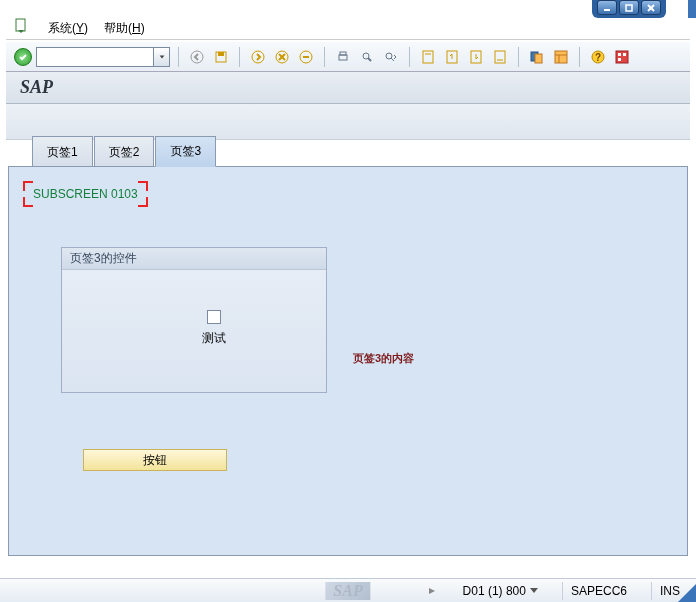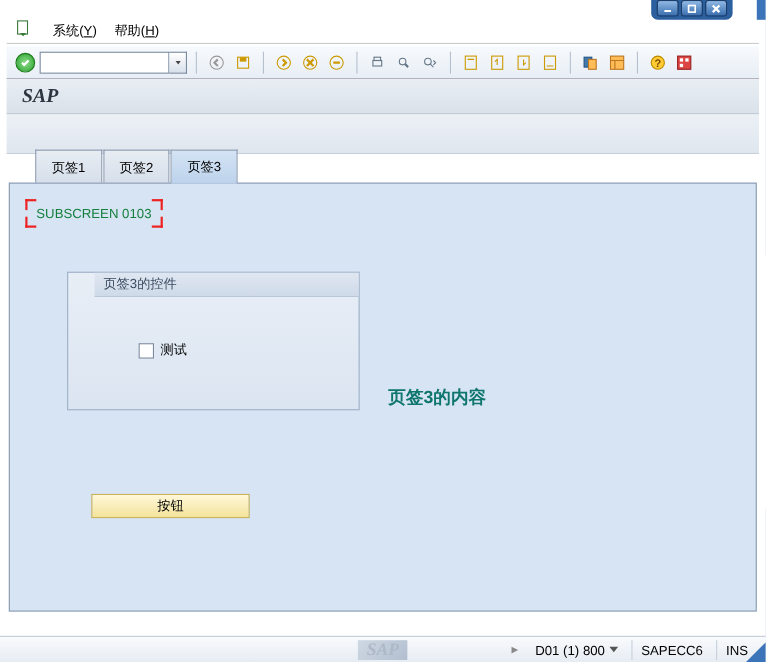--- a/index.html
+++ b/index.html
@@ -44,36 +44,36 @@
 
   
   .subscreen-label { position:relative; display:inline-block; padding: 6px 10px; color:#15803d; }
   .subscreen-label .br { position:absolute; width:10px; height:10px; border:2px solid #e22; }
   .subscreen-label .tl { top:0; left:0; border-right:none; border-bottom:none; }
   .subscreen-label .tr { top:0; right:0; border-left:none; border-bottom:none; }
   .subscreen-label .bl { bottom:0; left:0; border-right:none; border-top:none; }
   .subscreen-label .brr { bottom:0; right:0; border-left:none; border-top:none; }
 
   
-  .groupbox { margin: 40px 0 0 38px; width: 266px; height: 126px; border:1px solid #9fb0c6; background: linear-gradient(#e8eef6,#dbe5f1); padding-left: 24px; }
+  .groupbox { margin: 40px 0 0 38px; width: 266px; height: 146px; border:1px solid #9fb0c6; background: linear-gradient(#e8eef6,#dbe5f1); }
   .groupbox .gb-title { height:22px; background: linear-gradient(#dfe7f1,#cfdae9); border-bottom:1px solid #b8c6d8; padding-left:8px; display:flex; align-items:center; color:#3a4a5f; }
   .groupbox .gb-body { padding: 40px 0 0 40px; }
-  .checkbox-row { display:flex; align-items:center; gap:6px; }
+  .checkbox-row { display:flex; align-items:center; gap:6px;flex-direction:column; }
   .checkbox-row .cb { width:14px; height:14px; background:#fff; border:1px solid #7a8aa0; cursor:pointer; }
 
   
-  .content-label { position:absolute; left: 344px; top: 184px; font-size:16px; font-weight:bold; color:#0f766e; }
+  .content-label { position:absolute; left: 344px; top: 184px; font-size:11px; font-weight:bold; color:#7f1d1d; }
 
   
   .pushbtn { position:absolute; left: 74px; top: 282px; width:144px; height:22px; background: linear-gradient(#fff7da,#f3e39a); border:1px solid #c9b35b; cursor:pointer; display:flex; align-items:center; justify-content:center; }
 
   
   .statusbar { position:absolute; bottom:0; left:0; right:0; height:24px; background: linear-gradient(#f9fbfd,#e6ecf3); border-top:1px solid #c2cad6; display:flex; align-items:center; justify-content:flex-end; padding: 0 8px; gap:4px; }
   .statusbar .sap-logo { position:absolute; left:50%; transform:translateX(-50%); font-family:"Times New Roman",serif; font-weight:bold; font-style:italic; color:#aeb8c6; font-size:16px; background:linear-gradient(135deg,#cfd8e4,#b2becf); padding:0 8px; }
-  .status-seg { padding: 0 8px; border-left:1px solid #c6cfda; height:18px; display:flex; align-items:center; gap:4px; cursor:default; }
+  .status-seg { padding: 0 8px; border-left:1px solid #c6cfda; height:18px; display:flex; align-items:center; gap:4px; cursor:default;margin-left:12px; }
   .status-seg.first { border-left:none; }
   .status-seg .tri { width:0; height:0; border-left:4px solid transparent; border-right:4px solid transparent; border-top:5px solid #555; }
   .status-expand { width:14px; height:14px; display:flex; align-items:center; justify-content:center; cursor:pointer; }
 
   
   .resize-grip { position:absolute; right:0; bottom:0; width:20px; height:20px; }
   .resize-grip::after { content:""; position:absolute; right:0; bottom:0; width:0; height:0; border-left:18px solid transparent; border-bottom:18px solid #3b74b8; }
 
   
   .blue-edge { position:absolute; top:0; right:0; width:8px; height:18px; background:#3b74b8; }

